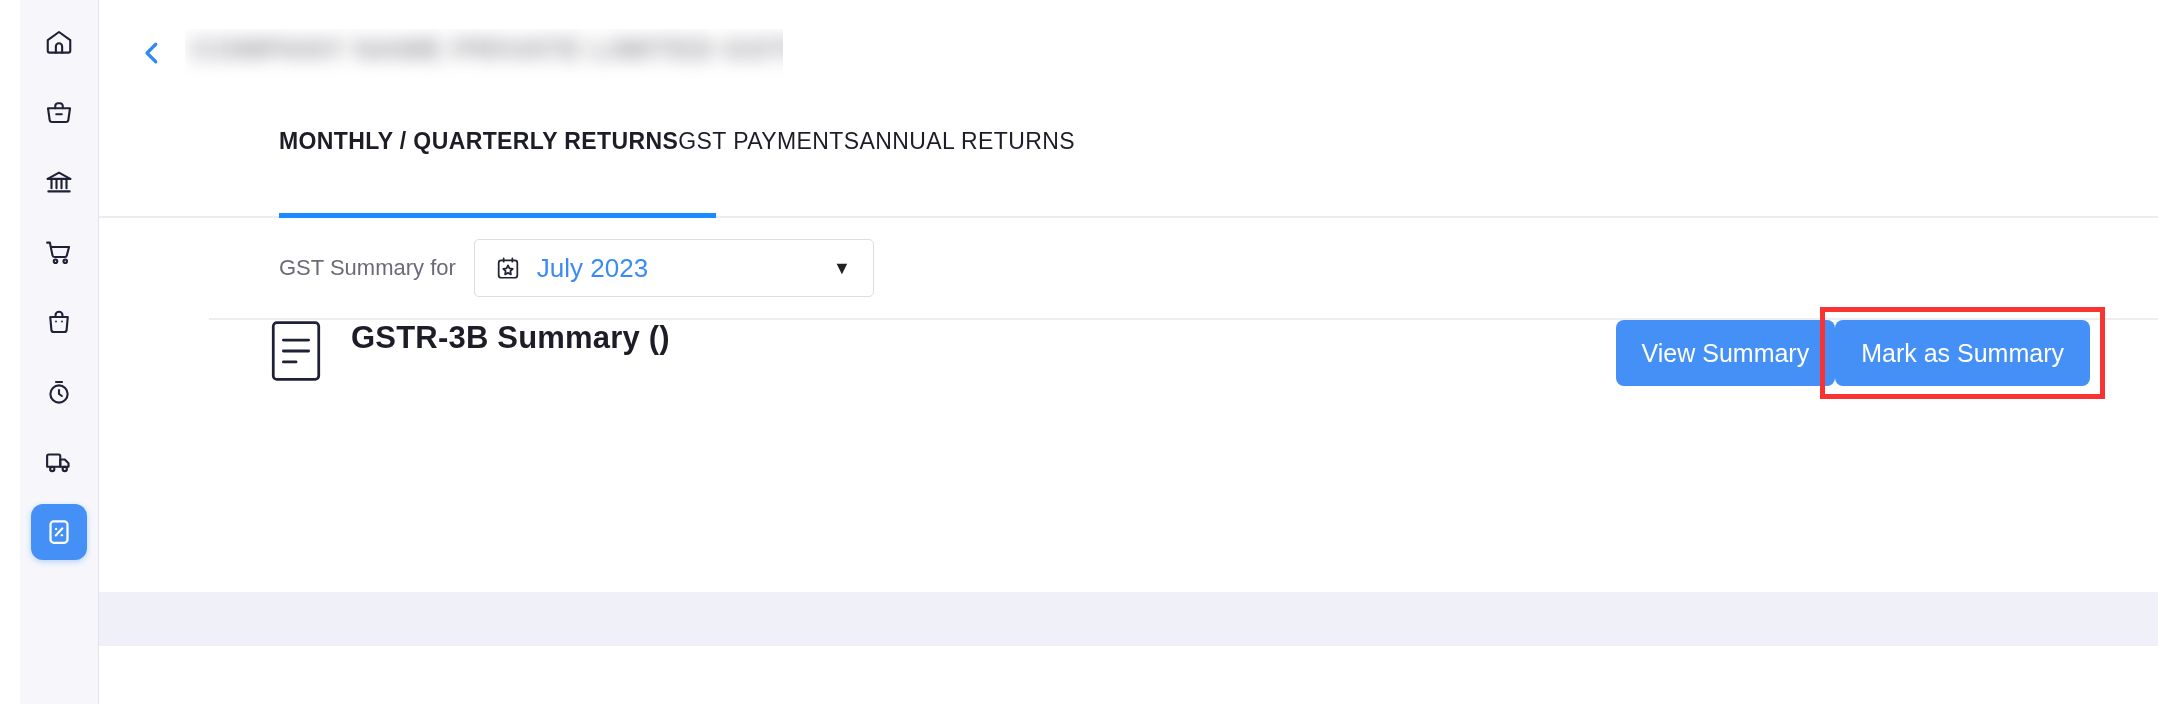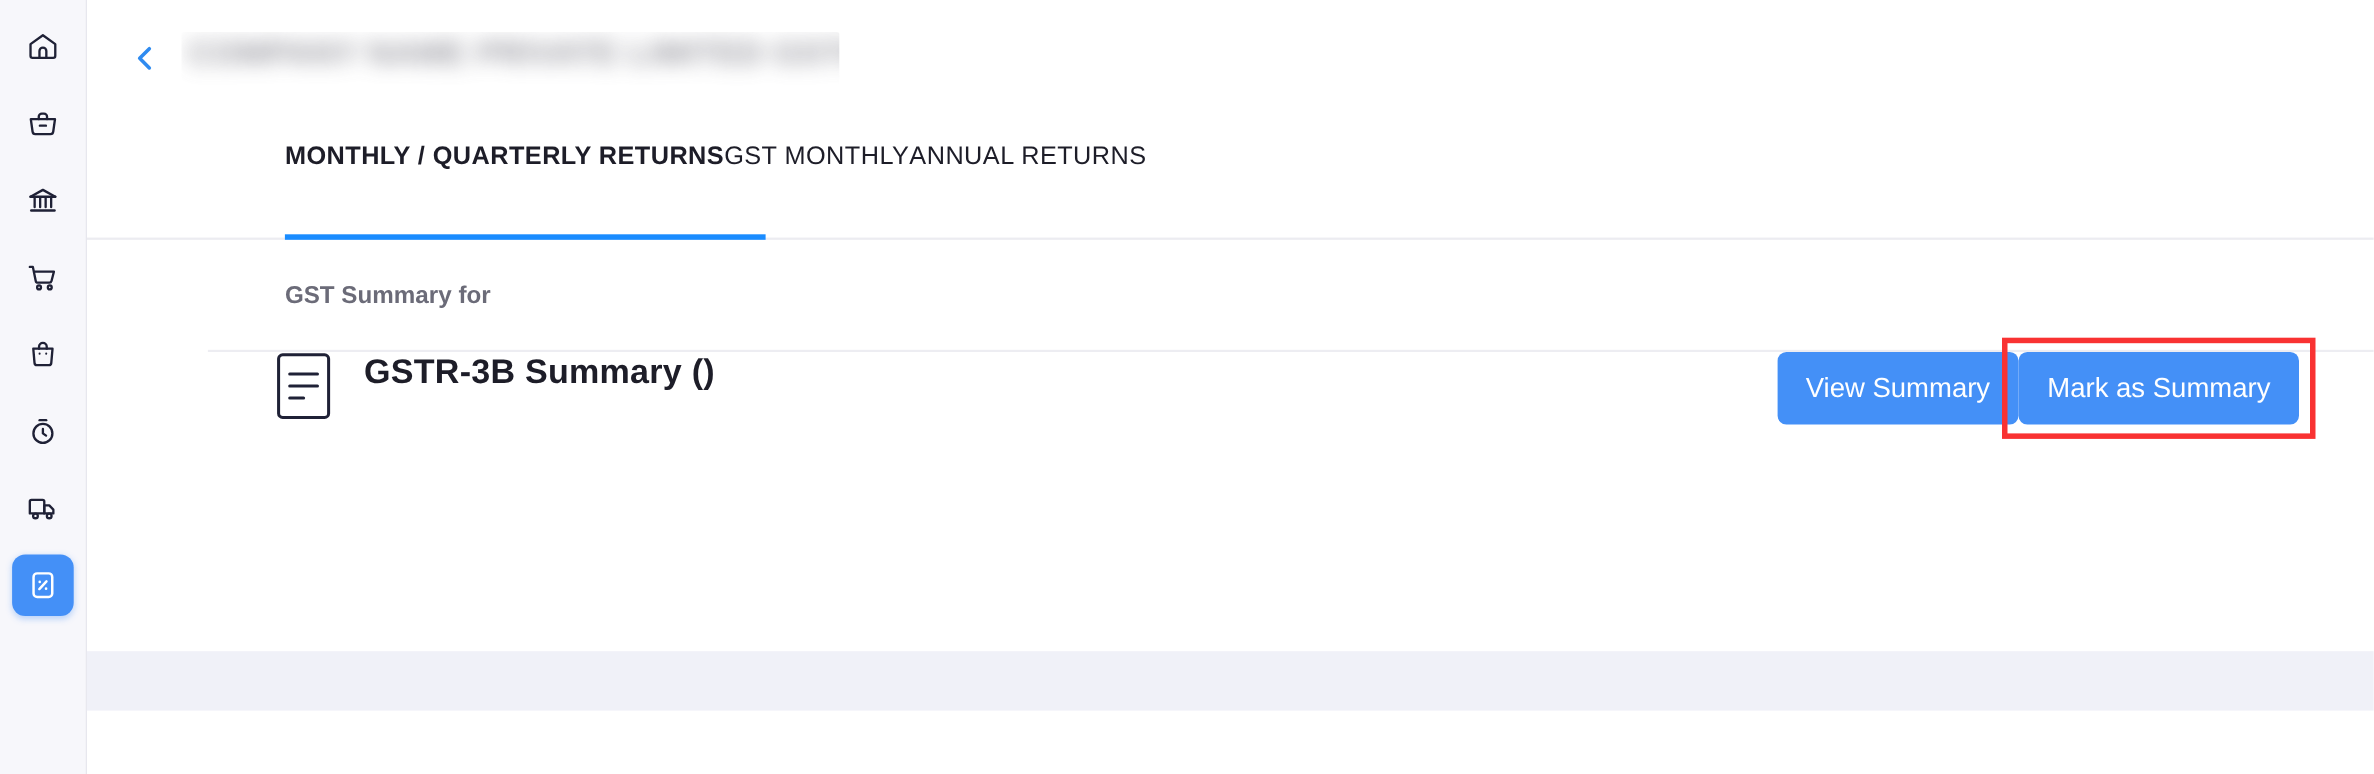--- a/index.html
+++ b/index.html
@@ -9,20 +9,21 @@
     overflow: hidden;
     background: #ffffff;
     font-family: "Liberation Sans", sans-serif;
   }
   .app {
     position: relative;
     width: 2158px;
     height: 652px;
     display: flex;
     background: #ffffff;
+    padding-left: 20px;
   }
 
   
   .sidebar {
     width: 79px;
     height: 704px;
     background: #f7f7fb;
     border-right: 1px solid #e3e3ea;
     display: flex;
     flex-direction: column;
@@ -133,21 +134,20 @@
     align-items: center;
     padding-left: 180px;
     height: 100px;
     position: relative;
   }
   .selector-label {
     font-size: 22px;
     color: #6b6b78;
     margin-right: 18px;
     white-space: nowrap;
-    font-weight: bold;
   }
   .period-select {
     display: flex;
     align-items: center;
     height: 58px;
     min-width: 400px;
     border: 1px solid #dcdce4;
     border-radius: 5px;
     background: #fff;
     padding: 0 0 0 20px;
@@ -340,31 +340,42 @@
         <span class="blurtext">COMPANY NAME PRIVATE LIMITED  GSTIN 29AB</span>
       </div>
     </div>
 
     <div class="tabs-wrap">
       <div class="tabs">
         <div class="tab active">
           <span>MONTHLY / QUARTERLY RETURNS</span>
         </div>
         <div class="tab tab-gap-1">
-          <span>GST MONTHLY</span>
+          <span>GST PAYMENTS</span>
         </div>
         <div class="tab tab-gap-2">
           <span>ANNUAL RETURNS</span>
         </div>
       </div>
       <div class="tab-underline"></div>
     </div>
 
     <div class="selector-row">
       <span class="selector-label">GST Summary for</span>
+      <div class="period-select">
+        <span class="period-cal">
+          <svg width="26" height="26" viewBox="0 0 24 24" fill="none" stroke="#1f2136" stroke-width="1.6" stroke-linecap="round" stroke-linejoin="round">
+            <rect x="3.4" y="5" width="17.2" height="16" rx="2.4"></rect>
+            <path d="M8 3.2v3M16 3.2v3"></path>
+            <path d="M12 9.6l1.35 2.75 3.03.44-2.19 2.13.52 3.02L12 16.49l-2.71 1.45.52-3.02-2.19-2.13 3.03-.44z"></path>
+          </svg>
+        </span>
+        <span class="period-value">July 2023</span>
+        <span class="period-caret">▼</span>
+      </div>
     </div>
 
     <div class="divider"></div>
 
     <div class="return-row">
       <span class="doc-icon">
         <svg width="54" height="62" viewBox="0 0 44 54" fill="none" stroke="#1f2136" stroke-width="2.4" stroke-linecap="round" stroke-linejoin="round">
           <rect x="2.2" y="2.2" width="39.6" height="49.6" rx="3.2"></rect>
           <path d="M11 17.5h22"></path>
           <path d="M11 27h22"></path>

